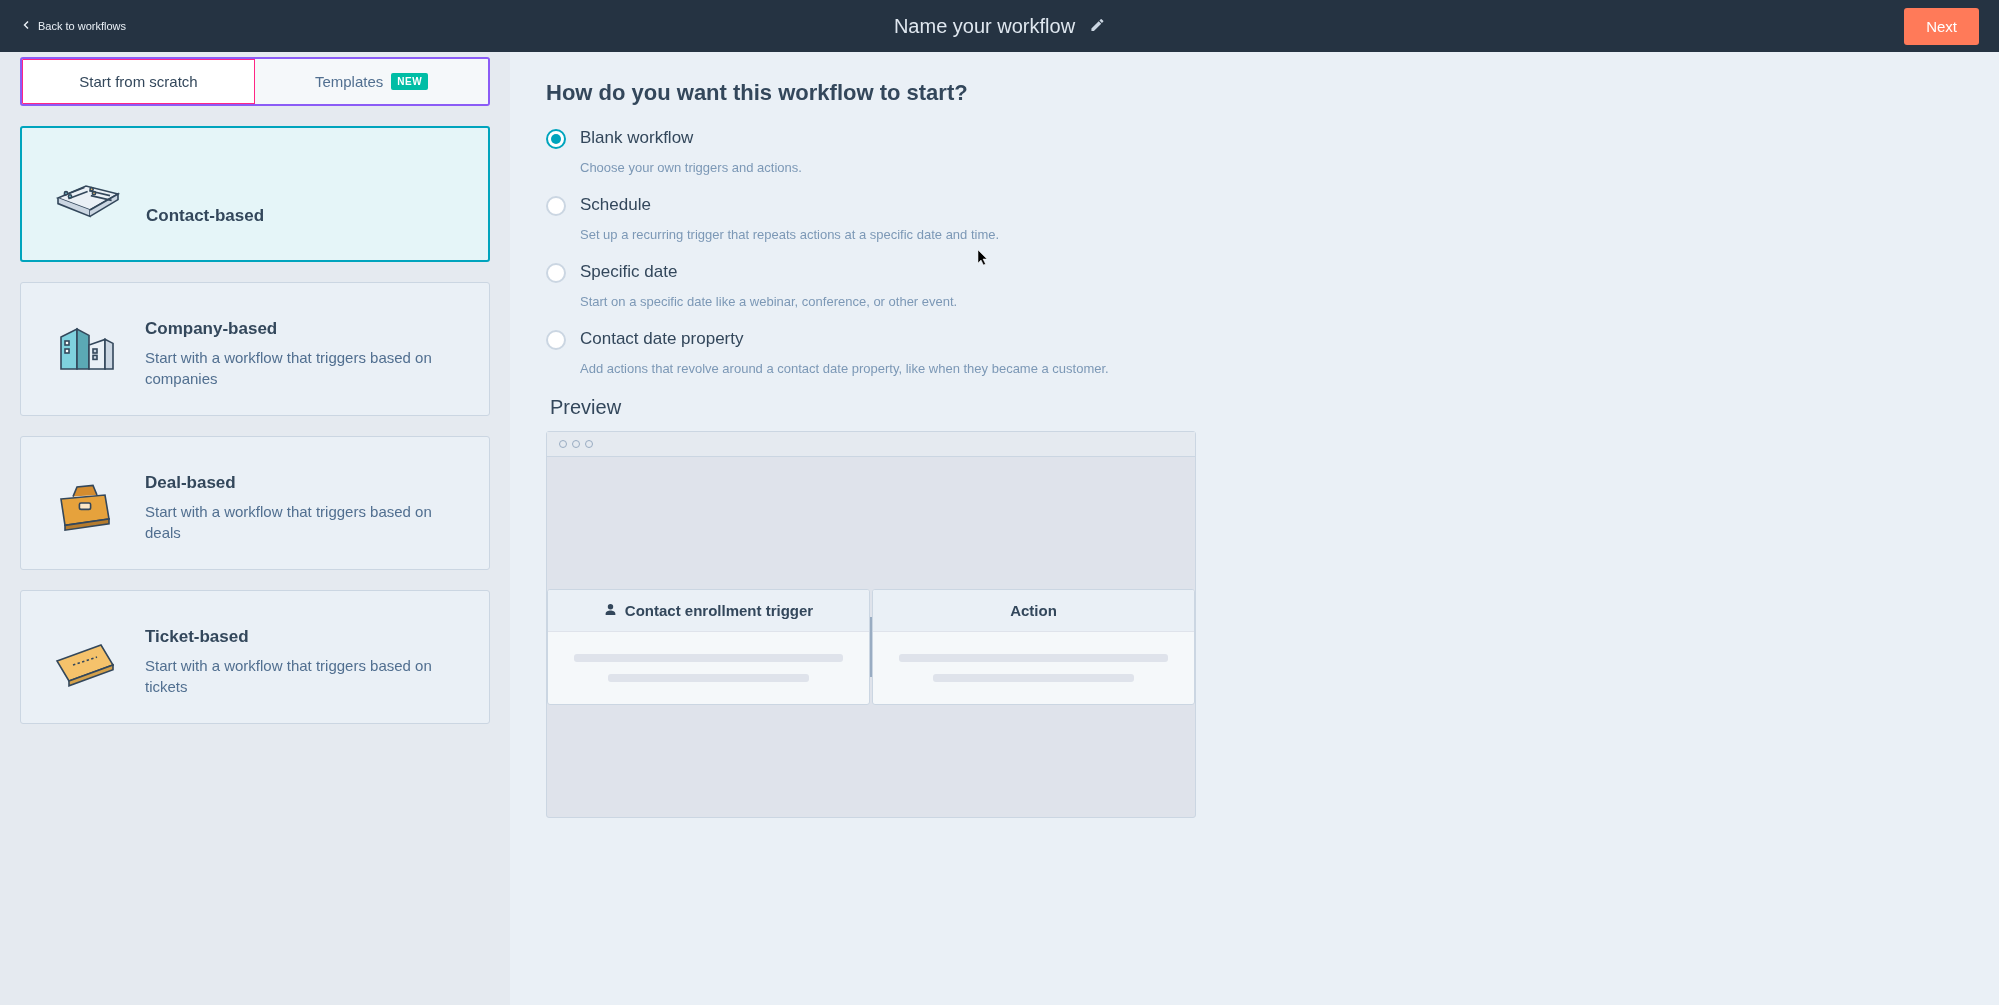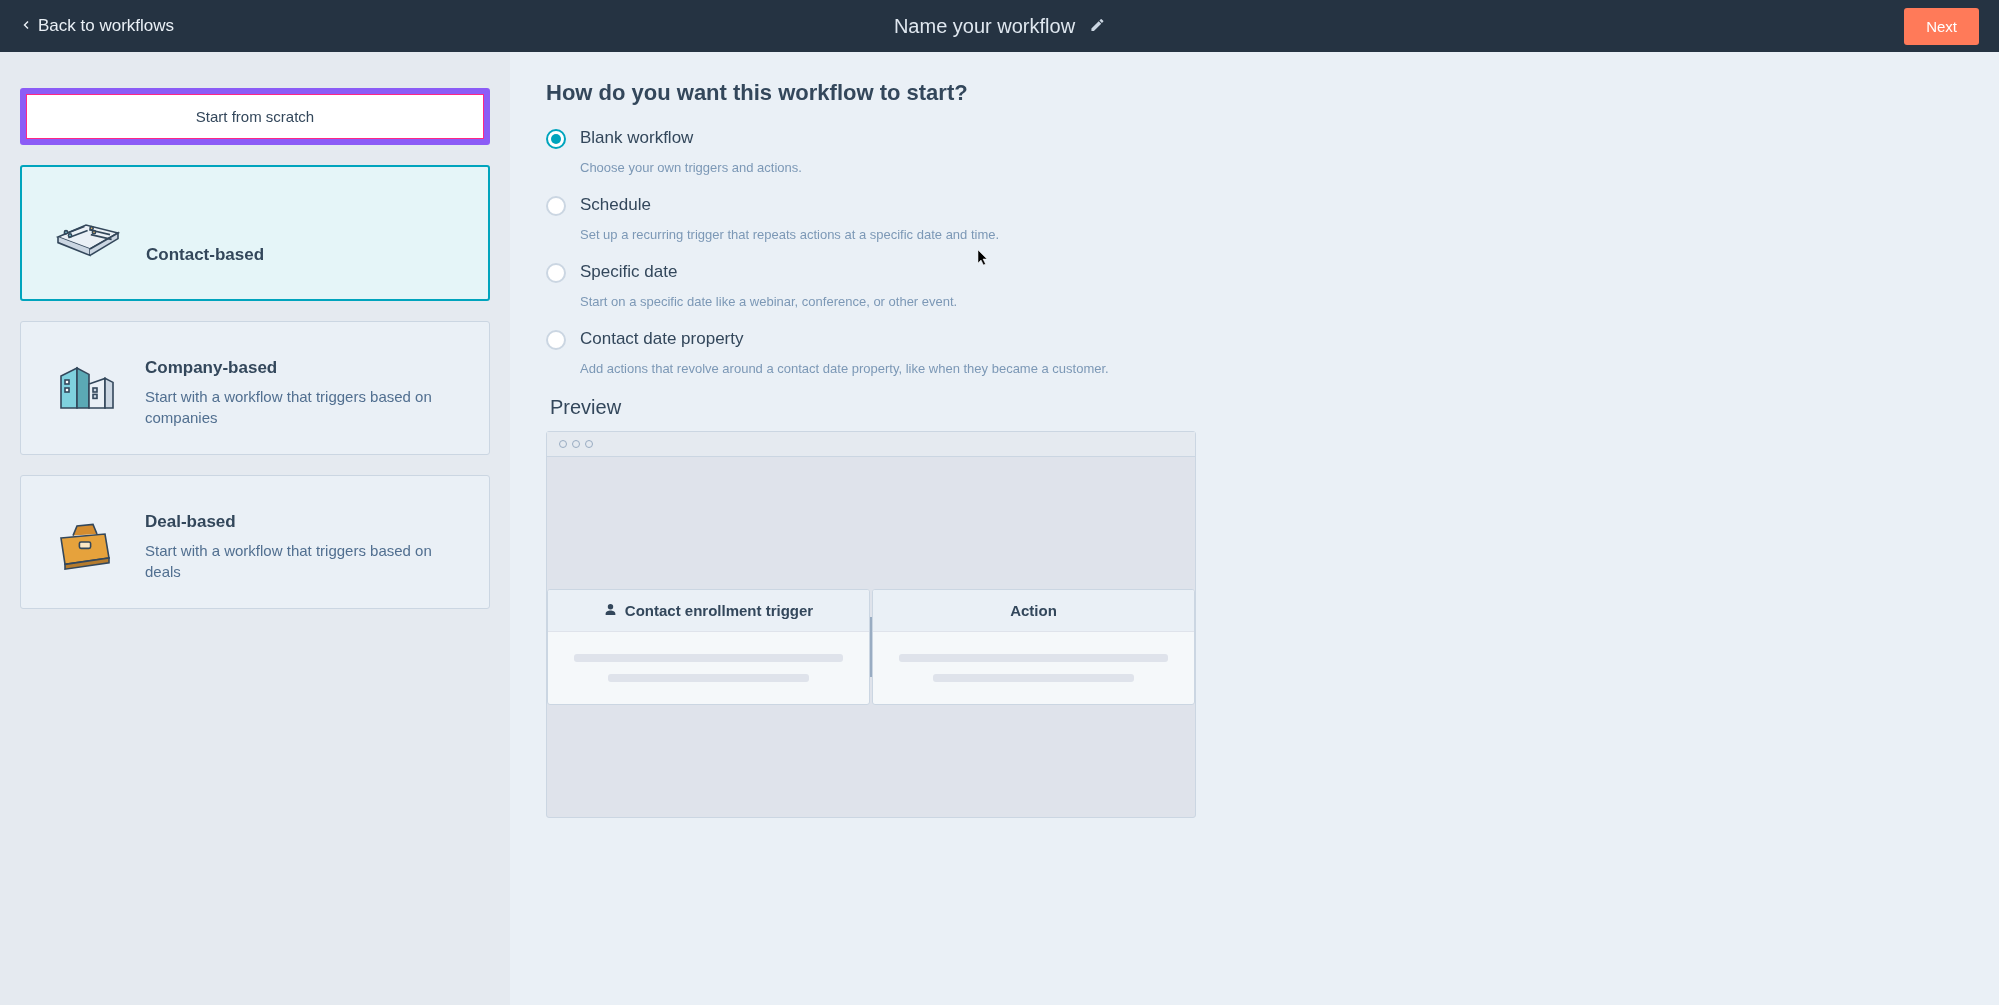--- a/index.html
+++ b/index.html
@@ -11,21 +11,21 @@
     background: #253342;
     height: 52px;
     display: flex;
     align-items: center;
     justify-content: space-between;
     padding: 0 20px;
     color: #eaf0f6;
   }
   .back-link {
     display: flex; align-items: center; gap: 6px;
-    color: #eaf0f6; cursor: pointer; font-size: 17px;
+    color: #eaf0f6; cursor: pointer; font-size: 11px;
   }
   .title-area {
     position: absolute; left: 50%; transform: translateX(-50%);
     display: flex; align-items: center; gap: 14px;
     font-size: 20px; color: #dfe7ef;
   }
   .next-btn {
     background: #ff7a59; color: #fff; border: none;
     padding: 10px 22px; font-size: 15px; border-radius: 3px;
     cursor: pointer; font-weight: 500;
@@ -39,22 +39,22 @@
     width: 510px; background: #e5eaf0; padding: 0 20px 20px 20px;
     overflow-y: auto;
   }
   .left-col::-webkit-scrollbar { width: 10px; }
   .left-col::-webkit-scrollbar-thumb { background: #99acc2; border-radius: 5px; }
   .left-col::-webkit-scrollbar-track { background: #d5dce6; }
   .right-col { flex: 1; background: #eaf0f6; padding: 28px 36px; overflow-y: auto; }
 
   
   .tab-row {
-    display: flex; margin-top: 36px;
-    border: 6px solid #8b5cf6; border-radius: 3px; overflow: hidden;
+    display: flex; margin-top: 5px;
+    border: 2px solid #8b5cf6; border-radius: 3px; overflow: hidden;
   }
   .tab {
     flex: 1; text-align: center; padding: 14px 0; background: #f5f8fa;
     color: #516f90; font-size: 15px; cursor: pointer;
     display: flex; justify-content: center; align-items: center; gap: 8px;
   }
   .tab.active {
     background: #ffffff;
   }
   .tab.highlight { outline: 3px solid #ff2684; outline-offset: -1px; color: #33475b; }
@@ -149,20 +149,24 @@
   </div>
   <button class="next-btn">Next</button>
 </div>
 
 <div class="body-wrap">
 
   <div class="left-col">
     <div class="tab-row">
       <div class="tab active highlight">
         <span>Start from scratch</span>
+      </div>
+      <div class="tab">
+        <span>Templates</span>
+        <span class="badge-new">NEW</span>
       </div>
     </div>
 
     <div class="wf-card selected">
       <div class="wf-icon">
         <svg viewBox="0 0 100 100">
           <g stroke="#33475b" stroke-width="2" fill="none">
             <path d="M15 55 L50 40 L90 50 L55 70 Z" fill="#eaf0f6"></path>
             <path d="M15 55 L15 62 L55 78 L55 70" fill="#cbd6e2"></path>
             <path d="M55 70 L90 50 L90 57 L55 78" fill="#cbd6e2"></path>
@@ -213,20 +217,35 @@
             <rect x="43" y="50" width="14" height="8" rx="2" fill="#fbe7c6"></rect>
           </g>
         </svg>
       </div>
       <div class="txt">
         <h3>Deal-based</h3>
         <p>Start with a workflow that triggers based on deals</p>
       </div>
     </div>
 
+    <div class="wf-card">
+      <div class="wf-icon">
+        <svg viewBox="0 0 100 100">
+          <g stroke="#33475b" stroke-width="2">
+            <path d="M15 55 L70 35 L85 60 L30 80 Z" fill="#f5c26b"></path>
+            <path d="M30 80 L85 60 L85 66 L30 86 Z" fill="#d4a04a"></path>
+            <path d="M35 60 L65 50" stroke-dasharray="3 3"></path>
+          </g>
+        </svg>
+      </div>
+      <div class="txt">
+        <h3>Ticket-based</h3>
+        <p>Start with a workflow that triggers based on tickets</p>
+      </div>
+    </div>
 
   </div>
 
   <div class="right-col">
     <h2 class="q-heading">How do you want this workflow to start?</h2>
 
     <div class="radio-row">
       <div class="radio-dot selected"></div>
       <div>
         <div class="radio-label">Blank workflow</div>

